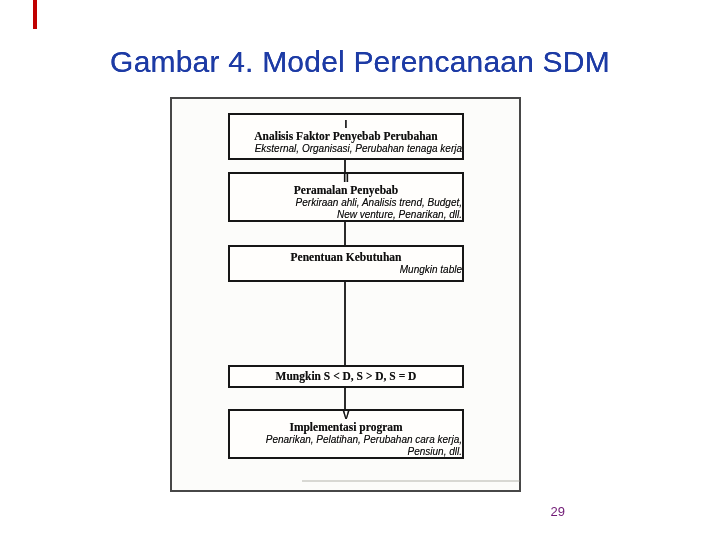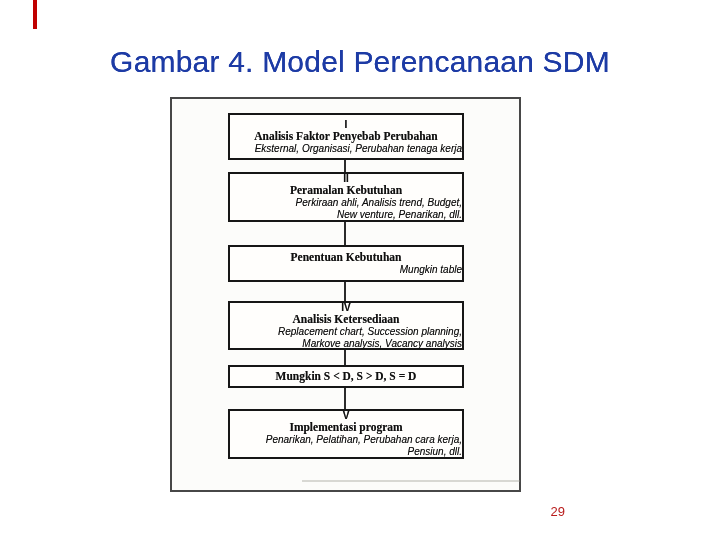--- a/index.html
+++ b/index.html
@@ -97,21 +97,21 @@
     top: 381px;
     width: 218px;
     height: 2px;
     background: rgba(150, 148, 138, 0.35);
   }
   .page-number {
     position: absolute;
     top: 504px;
     right: 47px;
     font-size: 13px;
-    color: #b91c1c;
+    color: #701a75;
   }
 </style>
 </head>
 <body>
 
 <div class="slide">
 
   <div class="accent-mark"></div>
 
   <div class="slide-title">Gambar 4. Model Perencanaan SDM</div>
@@ -121,36 +121,30 @@
     <div class="connector"></div>
 
     <div class="flow-box box-1">
       <div class="bx-num">I</div>
       <div class="bx-title">Analisis Faktor Penyebab Perubahan</div>
       <div class="bx-sub">Eksternal, Organisasi, Perubahan tenaga kerja</div>
     </div>
 
     <div class="flow-box box-2">
       <div class="bx-num">II</div>
-      <div class="bx-title">Peramalan Kebutuhan</div>
+      <div class="bx-title">Peramalan Penyebab</div>
       <div class="bx-sub">Perkiraan ahli, Analisis trend, Budget,</div>
       <div class="bx-sub">New venture, Penarikan, dll.</div>
     </div>
 
     <div class="flow-box box-3">
       <div class="bx-title">Penentuan Kebutuhan</div>
       <div class="bx-sub">Mungkin table</div>
     </div>
 
-    <div class="flow-box box-4">
-      <div class="bx-num">IV</div>
-      <div class="bx-title">Analisis Ketersediaan</div>
-      <div class="bx-sub">Replacement chart, Succession planning,</div>
-      <div class="bx-sub">Markove analysis, Vacancy analysis</div>
-    </div>
 
     <div class="flow-box box-5">
       <div class="bx-title">Mungkin S &lt; D, S &gt; D, S = D</div>
     </div>
 
     <div class="flow-box box-6">
       <div class="bx-num">V</div>
       <div class="bx-title">Implementasi program</div>
       <div class="bx-sub">Penarikan, Pelatihan, Perubahan cara kerja,</div>
       <div class="bx-sub">Pensiun, dll.</div>

